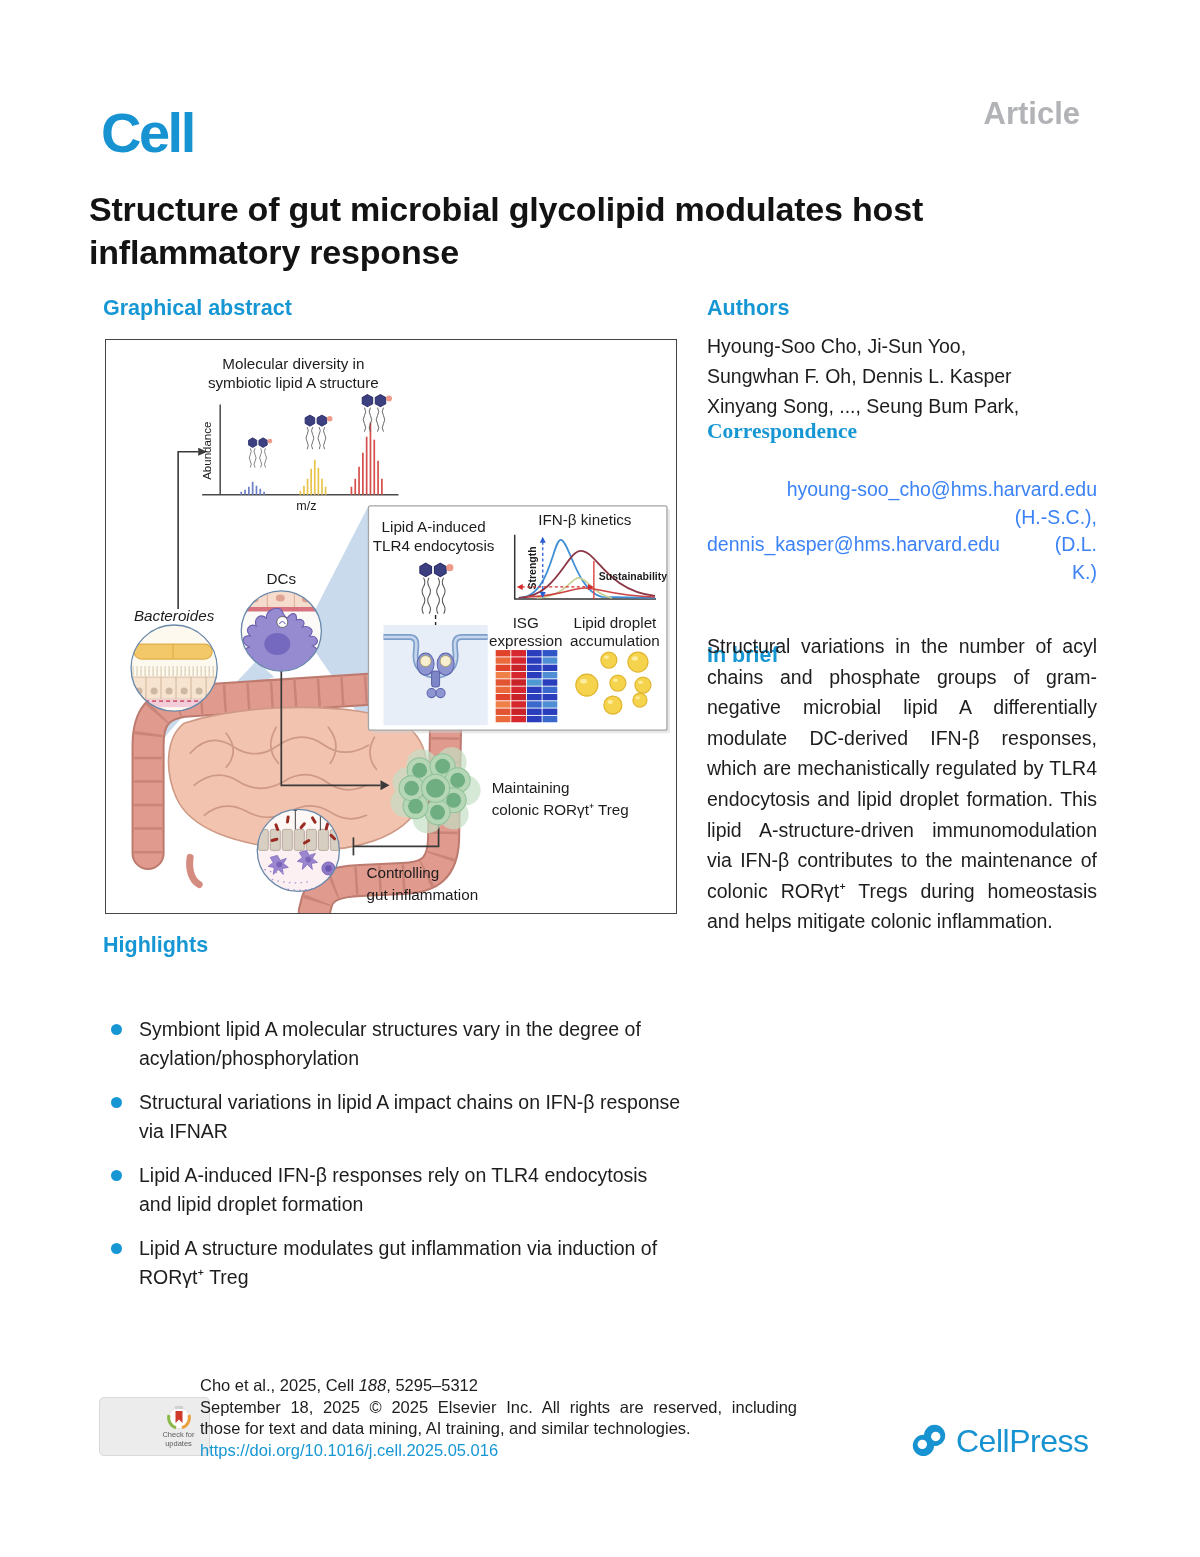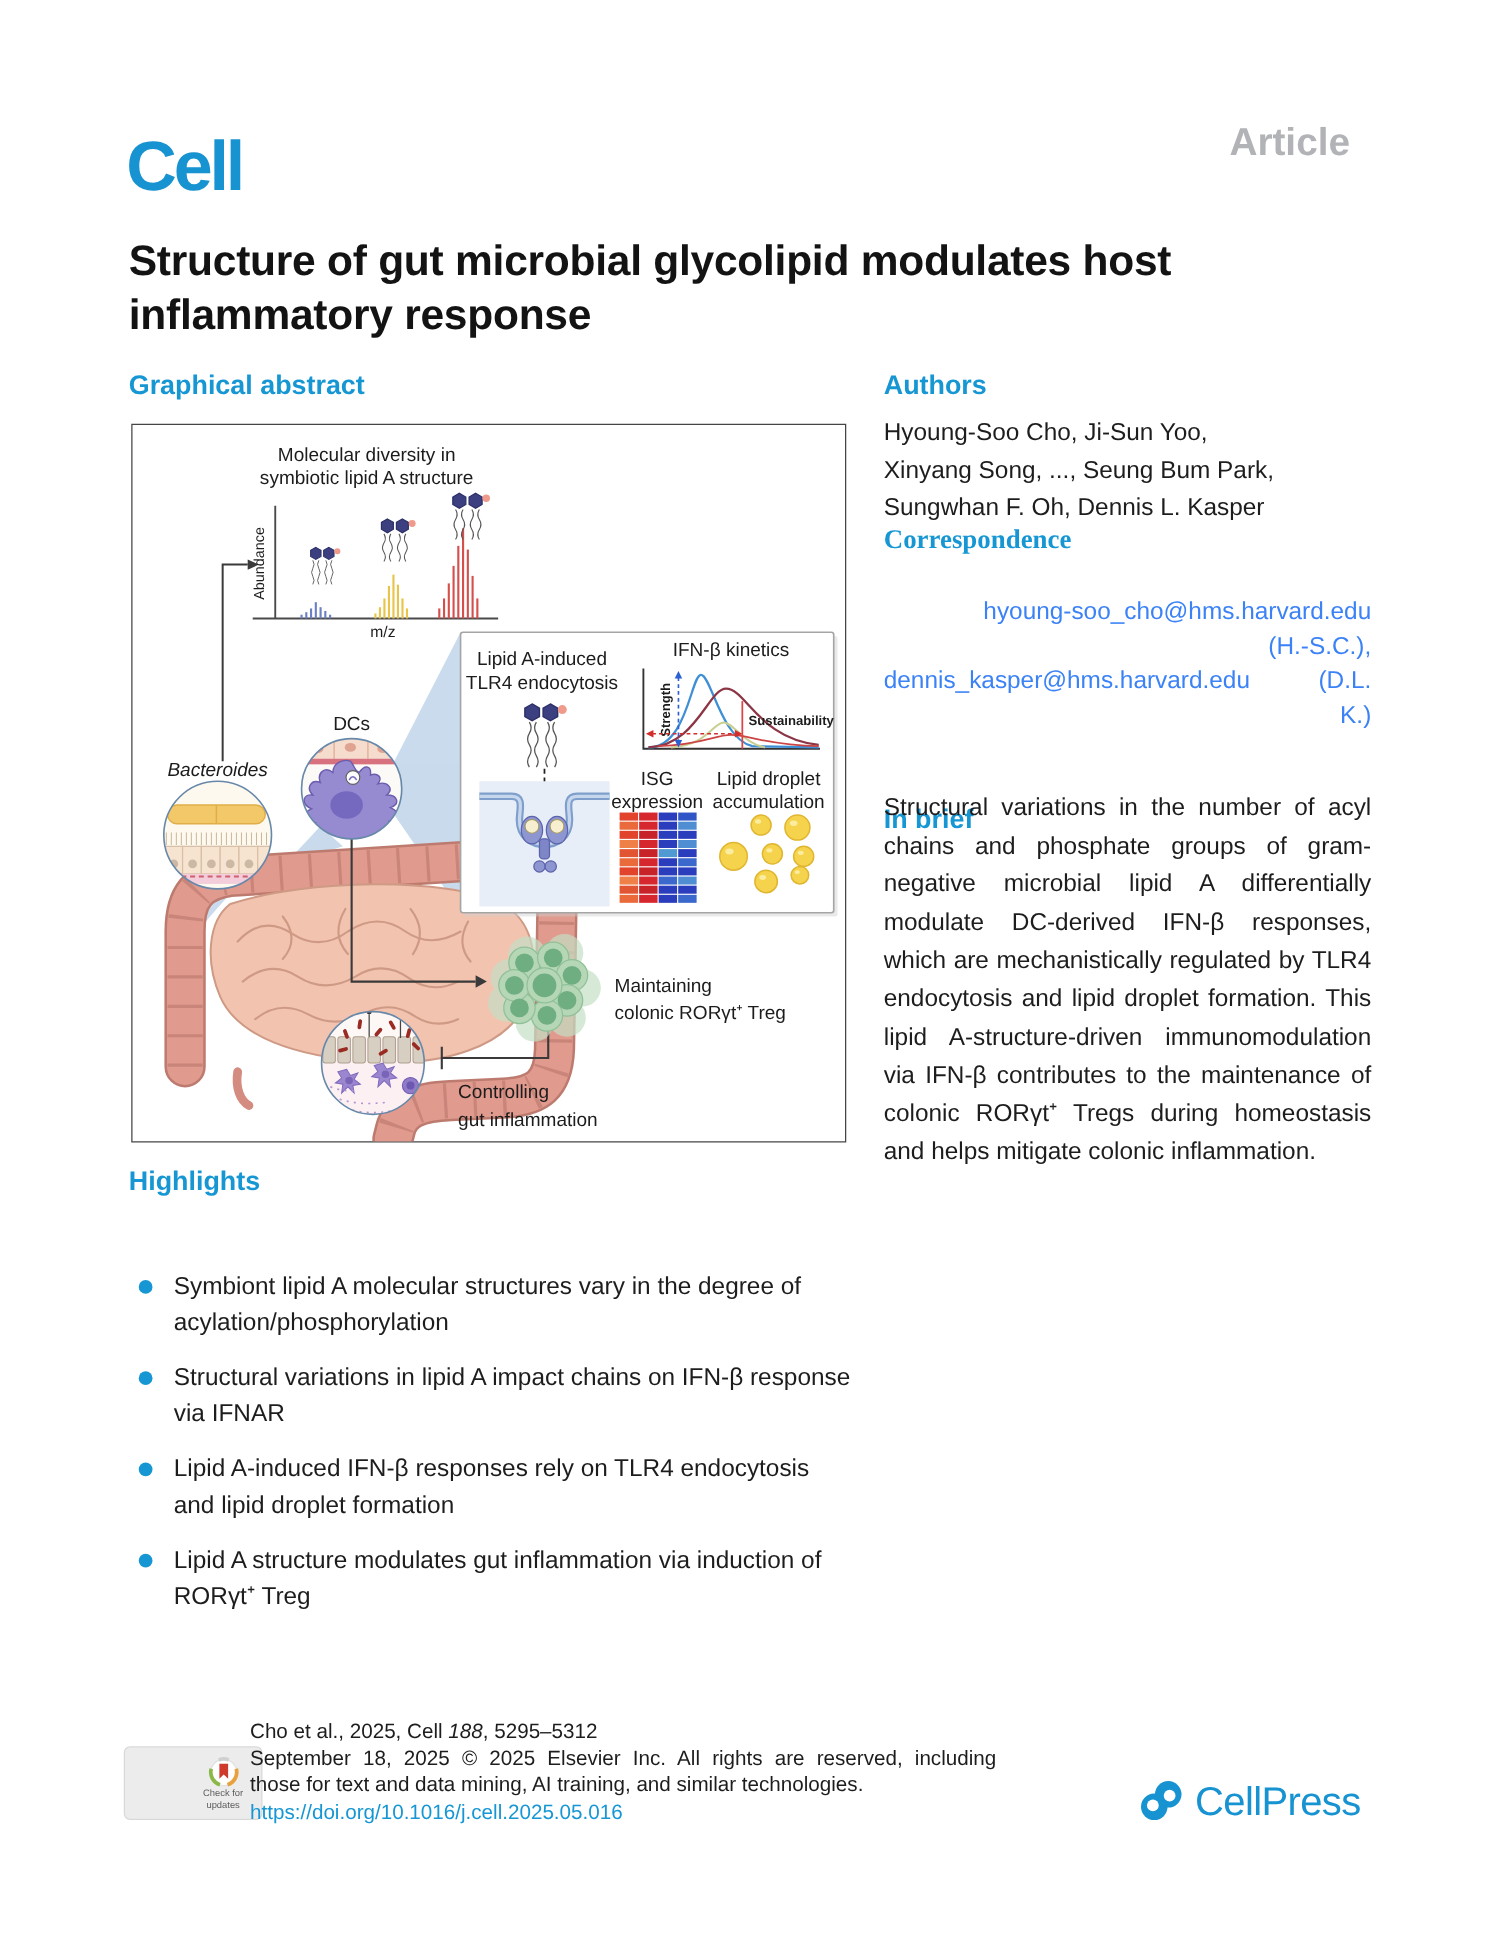--- a/index.html
+++ b/index.html
@@ -4,21 +4,21 @@
 <style>
   html,body{margin:0;padding:0;}
   body{
     width:1200px;height:1557px;position:relative;background:#ffffff;
     font-family:"Liberation Sans",sans-serif;color:#1a1a1a;overflow:hidden;
   }
   .abs{position:absolute;}
   
   .cell-logo{left:101px;top:100px;font-size:56px;font-weight:bold;color:#1793d1;letter-spacing:-2.5px;}
   .article-type{right:120px;top:96px;font-size:31px;font-weight:bold;color:#b1b3b6;}
-  .paper-title{left:103px;top:188px;width:1015px;font-size:34px;font-weight:bold;color:#131313;line-height:1.26;letter-spacing:-0.2px;}
+  .paper-title{left:89px;top:188px;width:1015px;font-size:34px;font-weight:bold;color:#131313;line-height:1.26;letter-spacing:-0.2px;}
   
   .sec-head{font-size:21.5px;font-weight:bold;color:#1697d4;}
   
   .figure-box{left:105px;top:339px;width:572px;height:575px;border:1.6px solid #454545;box-sizing:border-box;background:#fff;}
   .figure-box svg{display:block;width:100%;height:100%;}
   svg text{font-family:"Liberation Sans",sans-serif;fill:#1c1c1c;}
   
   .rcol{left:707px;width:390px;}
   .authors-lines{top:331px;font-size:19.5px;line-height:30px;color:#1d1d1d;}
   .corr-block{top:476px;font-size:19.5px;line-height:27.5px;color:#3b82f6;text-align:right;}
@@ -420,22 +420,22 @@
         <path d="M 9 7 q -2.5 4 0 8 q 2.5 4 0 8 q -2.5 4 0 8 q 2.5 4 0 8"></path>
       </g>
     </g>
   </defs>
 </svg>
 </div>
 
 <div class="abs rcol sec-head" style="top:296px;">Authors</div>
 <div class="abs rcol authors-lines">
   <div>Hyoung-Soo Cho, Ji-Sun Yoo,</div>
+  <div>Sungwhan F. Oh, Dennis L. Kasper</div>
   <div>Xinyang Song, ..., Seung Bum Park,</div>
-  <div>Sungwhan F. Oh, Dennis L. Kasper</div>
 </div>
 
 <div class="abs rcol sec-head" style="top:419px;font-family:Liberation Serif, serif;">Correspondence</div>
 <div class="abs rcol corr-block">
   <div>hyoung-soo_cho@hms.harvard.edu</div>
   <div>(H.-S.C.),</div>
   <div class="corr-row">
     <span>dennis_kasper@hms.harvard.edu</span>
     <span>(D.L.</span>
   </div>

